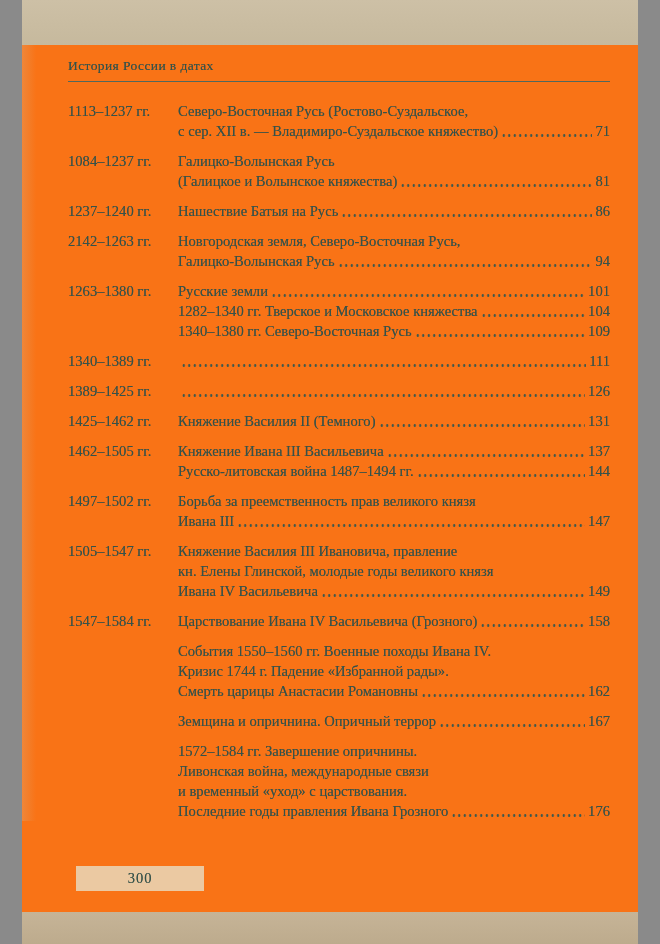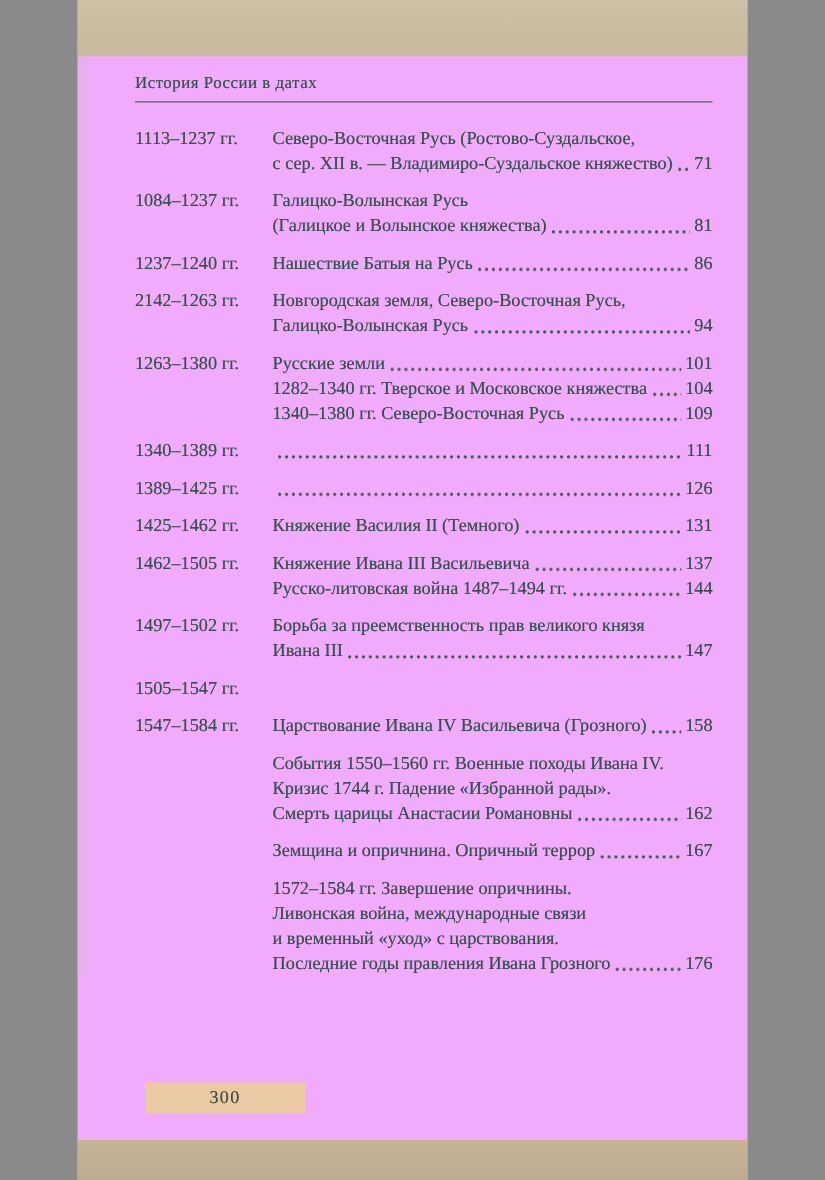--- a/index.html
+++ b/index.html
@@ -1,21 +1,21 @@
 <!DOCTYPE html>
 <html><head>
 <meta charset="utf-8">
 <style>
   html, body { margin: 0; padding: 0; background: #8a8a8a; }
   .scan {
     position: relative;
-    width: 536px;
+    width: 616px;
     height: 944px;
     margin: 0 auto;
-    background: #f0abfc;
+    background: #f97316;
     font-family: "Liberation Serif", "DejaVu Serif", serif;
     color: #35524a;
     overflow: hidden;
     text-shadow: 0 0 0.5px rgba(53,82,74,0.65);
   }
   .band-top {
     height: 45px;
     background: linear-gradient(180deg, #cdc0a6 0%, #c6b99d 100%);
   }
   .band-bottom {
@@ -201,20 +201,33 @@
             </div>
             <div class="tl">
               <span class="ltext">Ивана III</span>
               <span class="leader"></span>
               <span class="lpage">147</span>
             </div>
           </div>
         </div>
         <div class="group">
           <div class="gdate">1505–1547 гг.</div>
+          <div class="gbody">
+            <div class="tl">
+              <span class="ltext">Княжение Василия III Ивановича, правление</span>
+            </div>
+            <div class="tl">
+              <span class="ltext">кн. Елены Глинской, молодые годы великого князя</span>
+            </div>
+            <div class="tl">
+              <span class="ltext">Ивана IV Васильевича</span>
+              <span class="leader"></span>
+              <span class="lpage">149</span>
+            </div>
+          </div>
         </div>
         <div class="group">
           <div class="gdate">1547–1584 гг.</div>
           <div class="gbody">
             <div class="tl">
               <span class="ltext">Царствование Ивана IV Васильевича (Грозного)</span>
               <span class="leader"></span>
               <span class="lpage">158</span>
             </div>
           </div>

